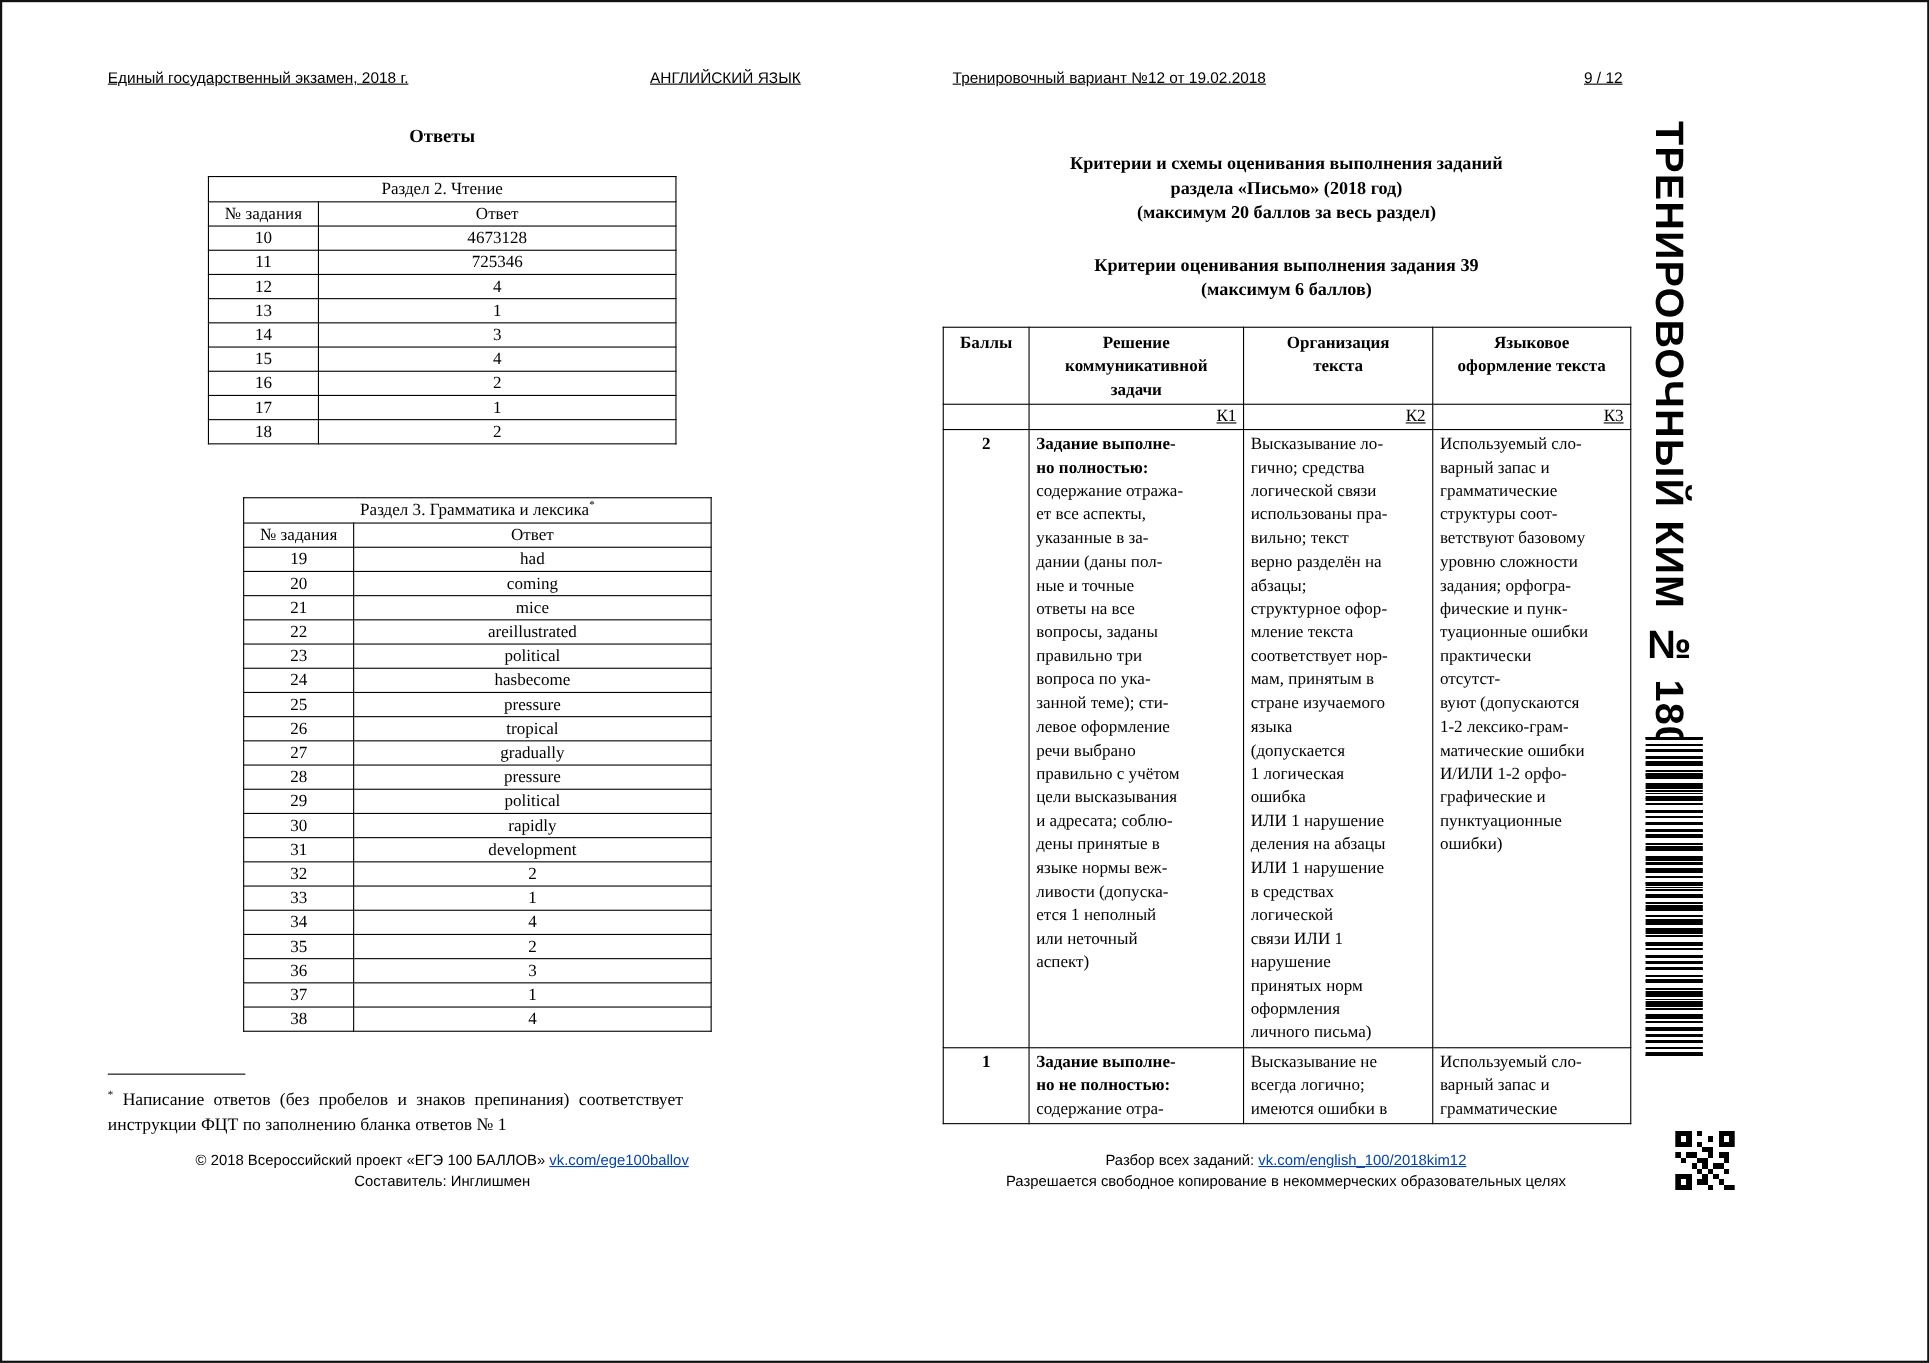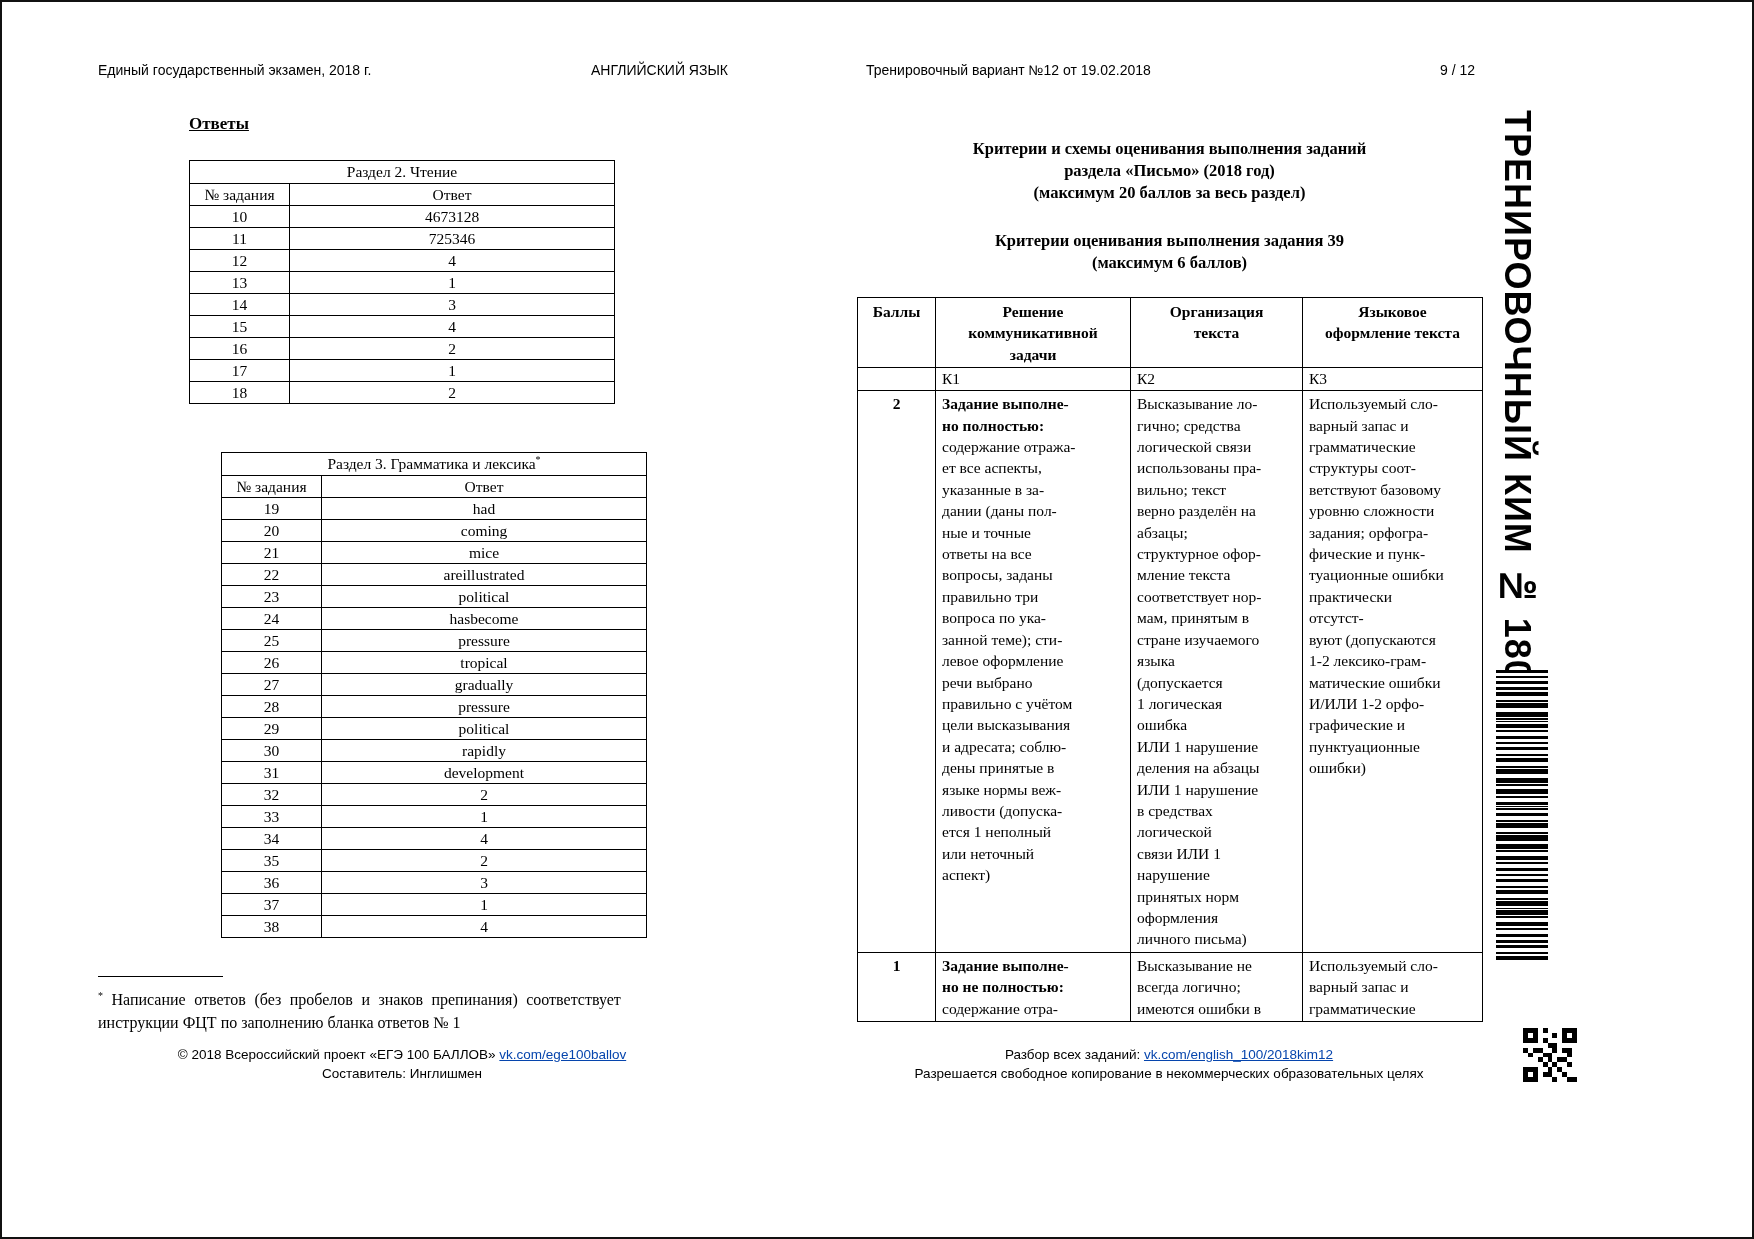--- a/index.html
+++ b/index.html
@@ -3,38 +3,38 @@
 <meta charset="utf-8">
 <style>
   html,body{margin:0;padding:0;background:#f0f0f0;}
   .page{
     position:relative;width:1754px;height:1239px;background:#fff;
     border:2px solid #111;box-sizing:border-box;overflow:hidden;
     font-family:"Liberation Serif",serif;color:#000;
   }
   .abs{position:absolute;}
   .b{font-weight:bold;}
-  .ctr{text-align:left;text-decoration:underline;}
+  .ctr{text-align:center;}
   .preline{white-space:pre-line;}
   .lnk{color:#0645ad;text-decoration:underline;cursor:pointer;}
 
   
-  .hdr{font-family:"Liberation Sans",sans-serif;font-size:14px;top:60px;}
+  .hdr{font-family:"Liberation Sans",sans-serif;font-size:14px;top:60px;text-decoration:underline;}
 
   
   table.ans{border-collapse:collapse;table-layout:fixed;font-size:15.5px;width:426px;}
   table.ans td{border:1px solid #000;text-align:center;height:21px;padding:0 3px;overflow:hidden;}
   table.ans .cap td{height:22px;}
   table.ans col.c1{width:100px;}
 
   
   table.crit{border-collapse:collapse;table-layout:fixed;font-size:15.5px;width:625px;line-height:21.4px;padding-left:36px;}
   table.crit td{border:1px solid #000;vertical-align:top;padding:2px 6px;}
   table.crit td.hd{font-weight:bold;text-align:center;white-space:pre-line;padding-top:3px;}
-  table.crit td.kk{text-align:left;height:18px;line-height:18px;}
+  table.crit td.kk{text-align:right;height:18px;line-height:18px;text-decoration:underline;}
   table.crit td.pts{text-align:center;font-weight:bold;}
   table.crit td.body{text-align:left;}
 
   .title-blk{font-weight:bold;font-size:16.5px;line-height:22px;text-align:center;}
 
   .footnote{font-size:16px;line-height:23px;}
   .foot{font-family:"Liberation Sans",sans-serif;font-size:13.5px;line-height:19px;text-align:center;}
 
   
   .kim-vert{

